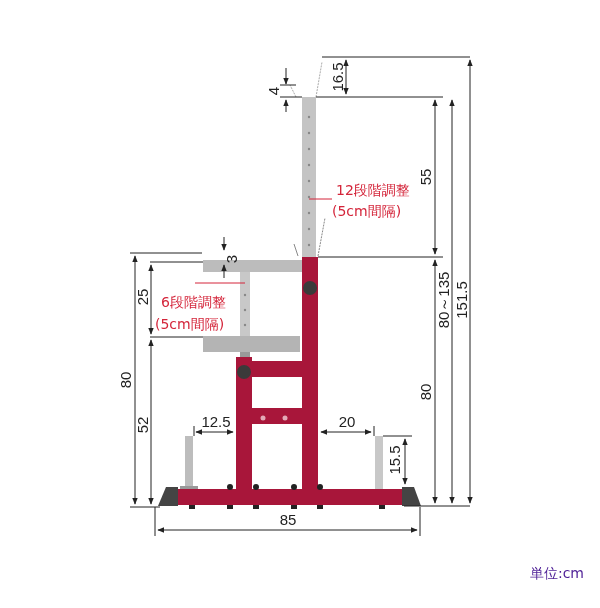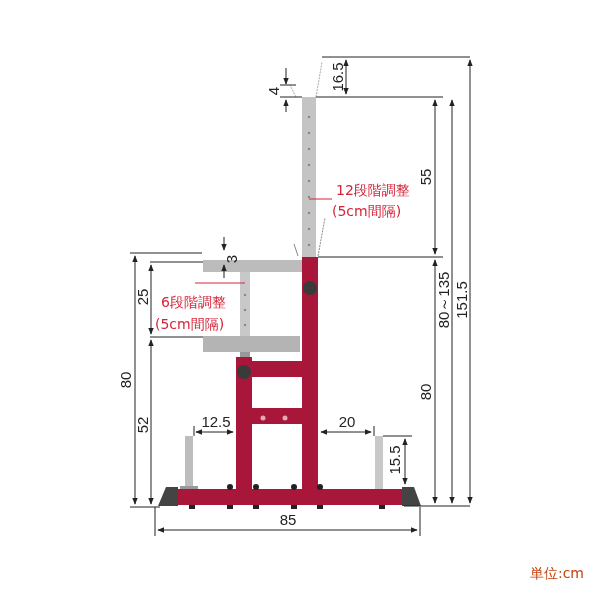--- a/index.html
+++ b/index.html
@@ -1,21 +1,21 @@
 <!DOCTYPE html>
 <html><head>
 <meta charset="utf-8">
 <style>
   html, body { margin:0; padding:0; background:#ffffff; }
   body { width:600px; height:608px; position:relative; overflow:hidden;
          font-family:"Liberation Sans", sans-serif; }
   svg { position:absolute; left:0; top:0; }
   .dim { font-family:"Liberation Sans", sans-serif; font-size:15px; fill:#222; }
   .note { font-family:"DejaVu Sans", sans-serif; font-size:14px; fill:#d4253a; }
-  .unit { position:absolute; right:16px; top:565px; font-size:14px; color:#c2410c;
+  .unit { position:absolute; right:16px; top:565px; font-size:14px; color:#4c1d95;
           font-family:"DejaVu Sans", sans-serif; }
 </style>
 </head>
 <body>
 
 <svg width="600" height="608" viewBox="0 0 600 608">
   <defs>
     <marker id="ah" viewBox="0 0 10 10" refX="9" refY="5" markerWidth="7" markerHeight="7" orient="auto-start-reverse">
       <path d="M0,1 L10,5 L0,9 Z" fill="#222"></path>
     </marker>

